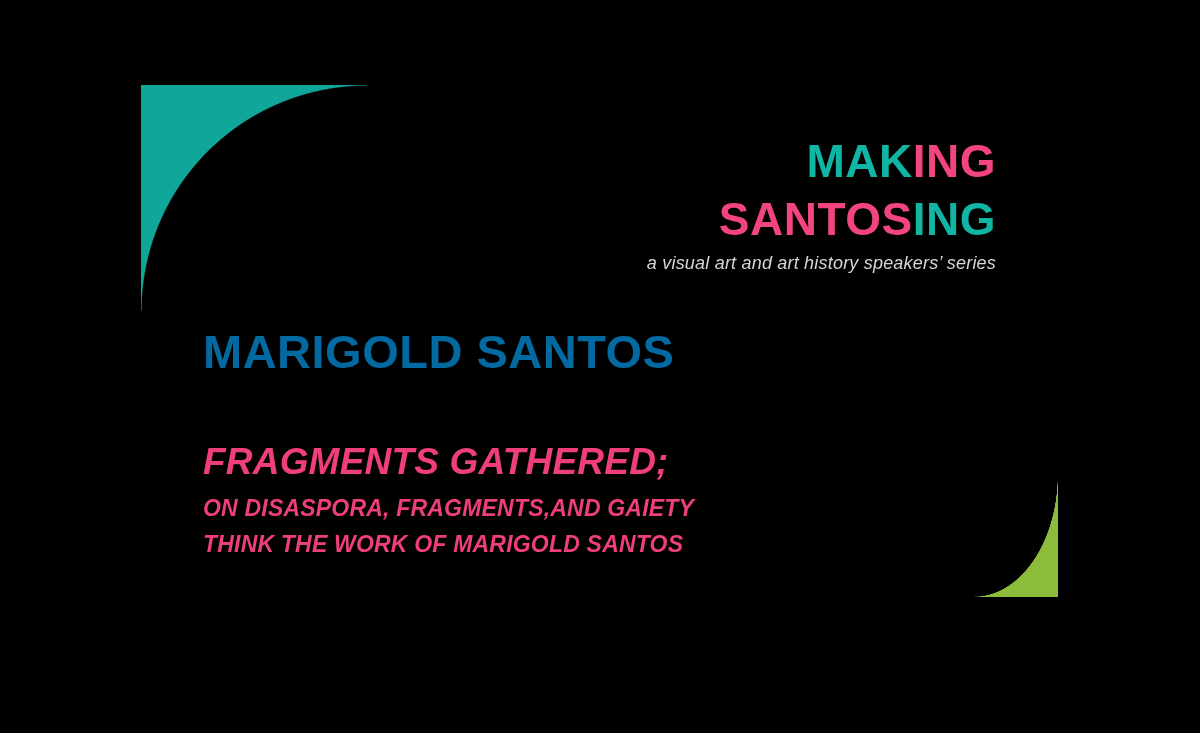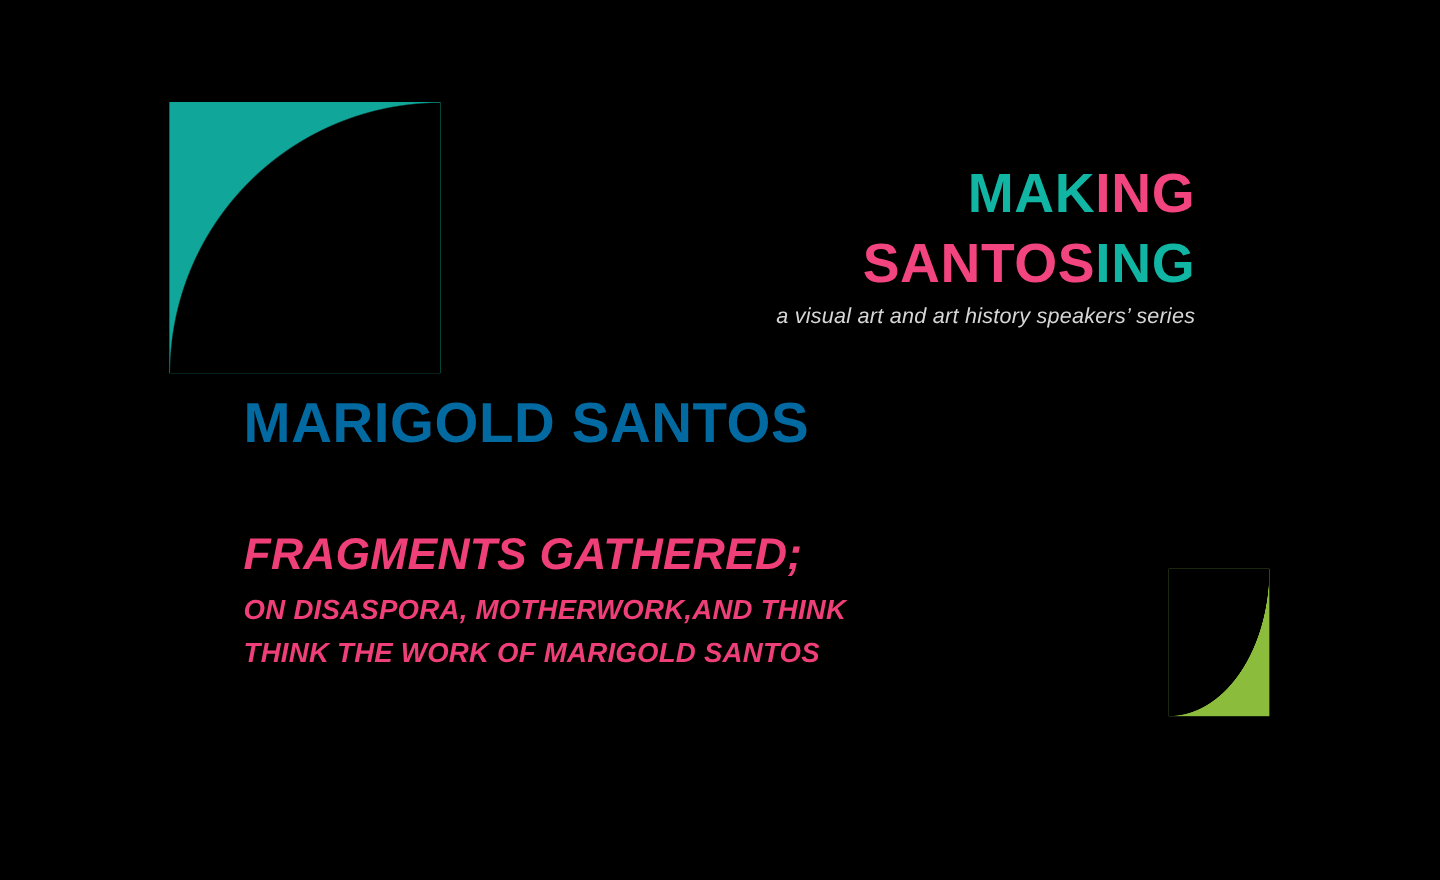--- a/index.html
+++ b/index.html
@@ -159,19 +159,19 @@
     <div class="logo-block">
       <div class="logo-line making"><span class="seg-teal">MAK</span><span class="seg-pink">ING</span></div>
       <div class="logo-line thinking"><span class="seg-pink">SANTOS</span><span class="seg-teal">ING</span></div>
       <div class="logo-tagline">a visual art and art history speakers’ series</div>
     </div>
 
     <div class="speaker-name">MARIGOLD SANTOS</div>
 
     <div class="talk-block">
       <div class="talk-title">FRAGMENTS GATHERED;</div>
-      <div class="talk-sub">ON DISASPORA, MOTHERWORK,AND THINK</div>
+      <div class="talk-sub">ON DISASPORA, FRAGMENTS,AND GAIETY</div>
       <div class="talk-sub">THINK THE WORK OF MARIGOLD SANTOS</div>
     </div>
 
   </div>
 
 </div>
 
 </body></html>

